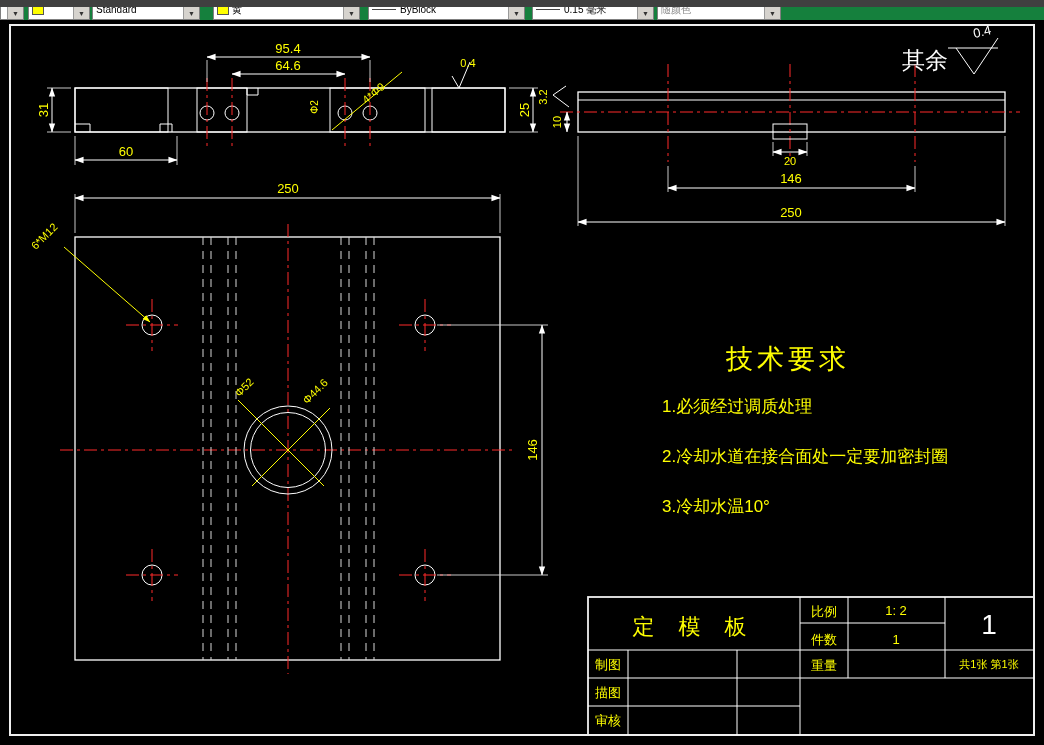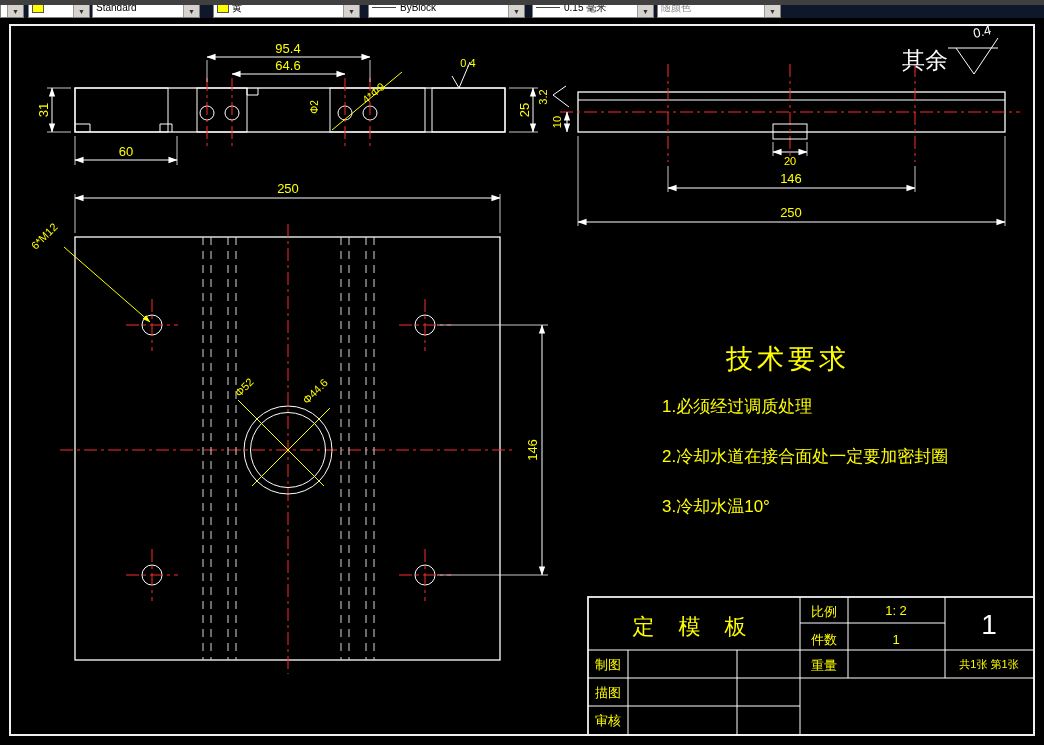--- a/index.html
+++ b/index.html
@@ -3,21 +3,21 @@
 <meta charset="utf-8">
 <style>
   html,body{margin:0;padding:0;}
   body{
     width:1044px;height:745px;position:relative;overflow:hidden;
     background:#000;font-family:"Liberation Sans", sans-serif;
   }
   
   .toolbar{
     position:absolute;top:0;left:0;width:1044px;height:13px;
-    background:#0f172a;overflow:hidden;z-index:10;border-top:5px solid #404040;
+    background:#15803d;overflow:hidden;z-index:10;border-top:7px solid #404040;
   }
   .combo{
     position:absolute;top:-8px;height:21px;background:#fff;
     border:1px solid #7f7f7f;display:flex;align-items:center;
     font-size:10px;color:#000;padding-left:3px;box-sizing:border-box;
   }
   .combo .arrow{
     margin-left:auto;width:15px;align-self:stretch;background:#d6d3ce;
     border-left:1px solid #9a9a9a;display:flex;align-items:flex-end;
     justify-content:center;font-size:7px;color:#333;padding-bottom:2px;

